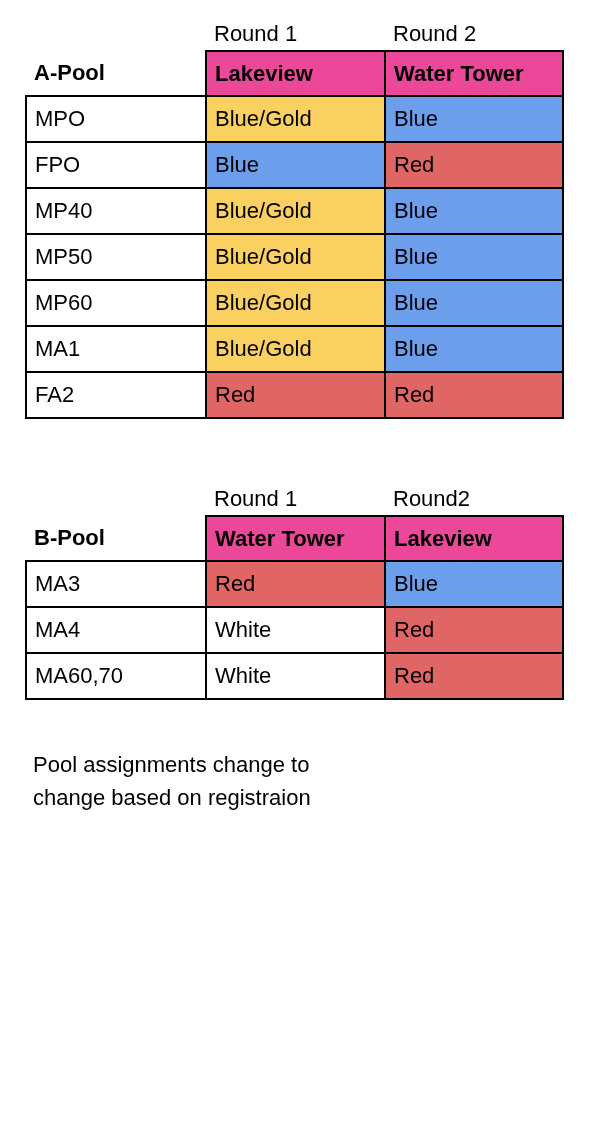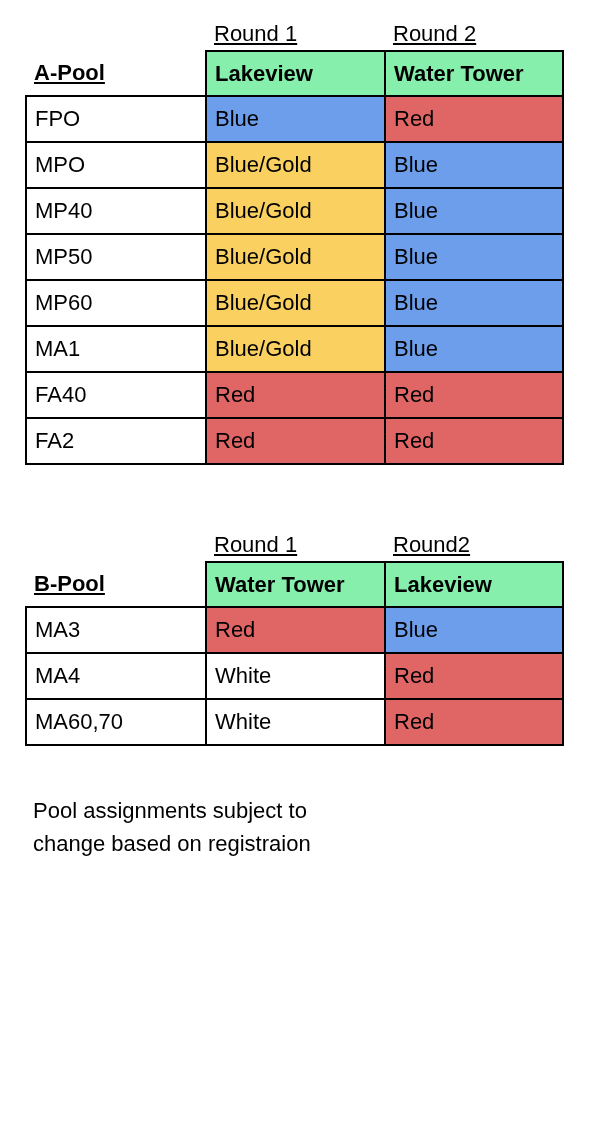--- a/index.html
+++ b/index.html
@@ -12,22 +12,22 @@
   table.pool { border-collapse: collapse; table-layout: fixed; }
   col.c1 { width: 180px; }
   col.c2 { width: 179px; }
   col.c3 { width: 178px; }
   td {
     font-size: 22px; padding: 0 0 0 8px;
     vertical-align: middle; white-space: nowrap; overflow: hidden;
   }
   tr.round-row td { border: none; height: 29px; vertical-align: bottom; padding-bottom: 3px; }
   tr.header-row td { height: 43px; font-weight: bold; }
-  td.bordered { border: 2px solid #000000; background: #86efac; }
-  td.no-border { border: none; text-decoration: underline; }
+  td.bordered { border: 2px solid #000000; background: #ec4899; }
+  td.no-border { border: none; }
   tr.data-row td { border: 2px solid #000000; height: 44px; }
   table.pool-b { margin-top: 64px; }
   .footer { margin: 48px 0 0 8px; font-size: 22px; line-height: 33px; max-width: 420px; }
 </style>
 </head>
 <body>
 
 <div class="page">
 
   <table class="pool pool-a">
@@ -41,53 +41,48 @@
         <td class="no-border"></td>
         <td class="no-border">Round 1</td>
         <td class="no-border">Round 2</td>
       </tr>
       <tr class="header-row">
         <td class="no-border">A-Pool</td>
         <td class="bordered">Lakeview</td>
         <td class="bordered">Water Tower</td>
       </tr>
       <tr class="data-row">
+        <td>MPO</td>
+        <td style="background-color: rgb(250, 209, 97);">Blue/Gold</td>
+        <td style="background-color: rgb(109, 158, 235);">Blue</td>
+      </tr>
+      <tr class="data-row">
         <td>FPO</td>
         <td style="background-color: rgb(109, 158, 235);">Blue</td>
         <td style="background-color: rgb(224, 102, 102);">Red</td>
-      </tr>
-      <tr class="data-row">
-        <td>MPO</td>
-        <td style="background-color: rgb(250, 209, 97);">Blue/Gold</td>
-        <td style="background-color: rgb(109, 158, 235);">Blue</td>
       </tr>
       <tr class="data-row">
         <td>MP40</td>
         <td style="background-color: rgb(250, 209, 97);">Blue/Gold</td>
         <td style="background-color: rgb(109, 158, 235);">Blue</td>
       </tr>
       <tr class="data-row">
         <td>MP50</td>
         <td style="background-color: rgb(250, 209, 97);">Blue/Gold</td>
         <td style="background-color: rgb(109, 158, 235);">Blue</td>
       </tr>
       <tr class="data-row">
         <td>MP60</td>
         <td style="background-color: rgb(250, 209, 97);">Blue/Gold</td>
         <td style="background-color: rgb(109, 158, 235);">Blue</td>
       </tr>
       <tr class="data-row">
         <td>MA1</td>
         <td style="background-color: rgb(250, 209, 97);">Blue/Gold</td>
         <td style="background-color: rgb(109, 158, 235);">Blue</td>
-      </tr>
-      <tr class="data-row">
-        <td>FA40</td>
-        <td style="background-color: rgb(224, 102, 102);">Red</td>
-        <td style="background-color: rgb(224, 102, 102);">Red</td>
       </tr>
       <tr class="data-row">
         <td>FA2</td>
         <td style="background-color: rgb(224, 102, 102);">Red</td>
         <td style="background-color: rgb(224, 102, 102);">Red</td>
       </tr>
     </tbody>
   </table>
 
   <table class="pool pool-b">
@@ -119,18 +114,18 @@
       </tr>
       <tr class="data-row">
         <td>MA60,70</td>
         <td style="background-color: rgb(255, 255, 255);">White</td>
         <td style="background-color: rgb(224, 102, 102);">Red</td>
       </tr>
     </tbody>
   </table>
 
   <div class="footer">
-    <div>Pool assignments subject to</div>
+    <div>Pool assignments change to</div>
     <div>change based on registraion</div>
 
   </div>
 
 </div>
 
 </body></html>

